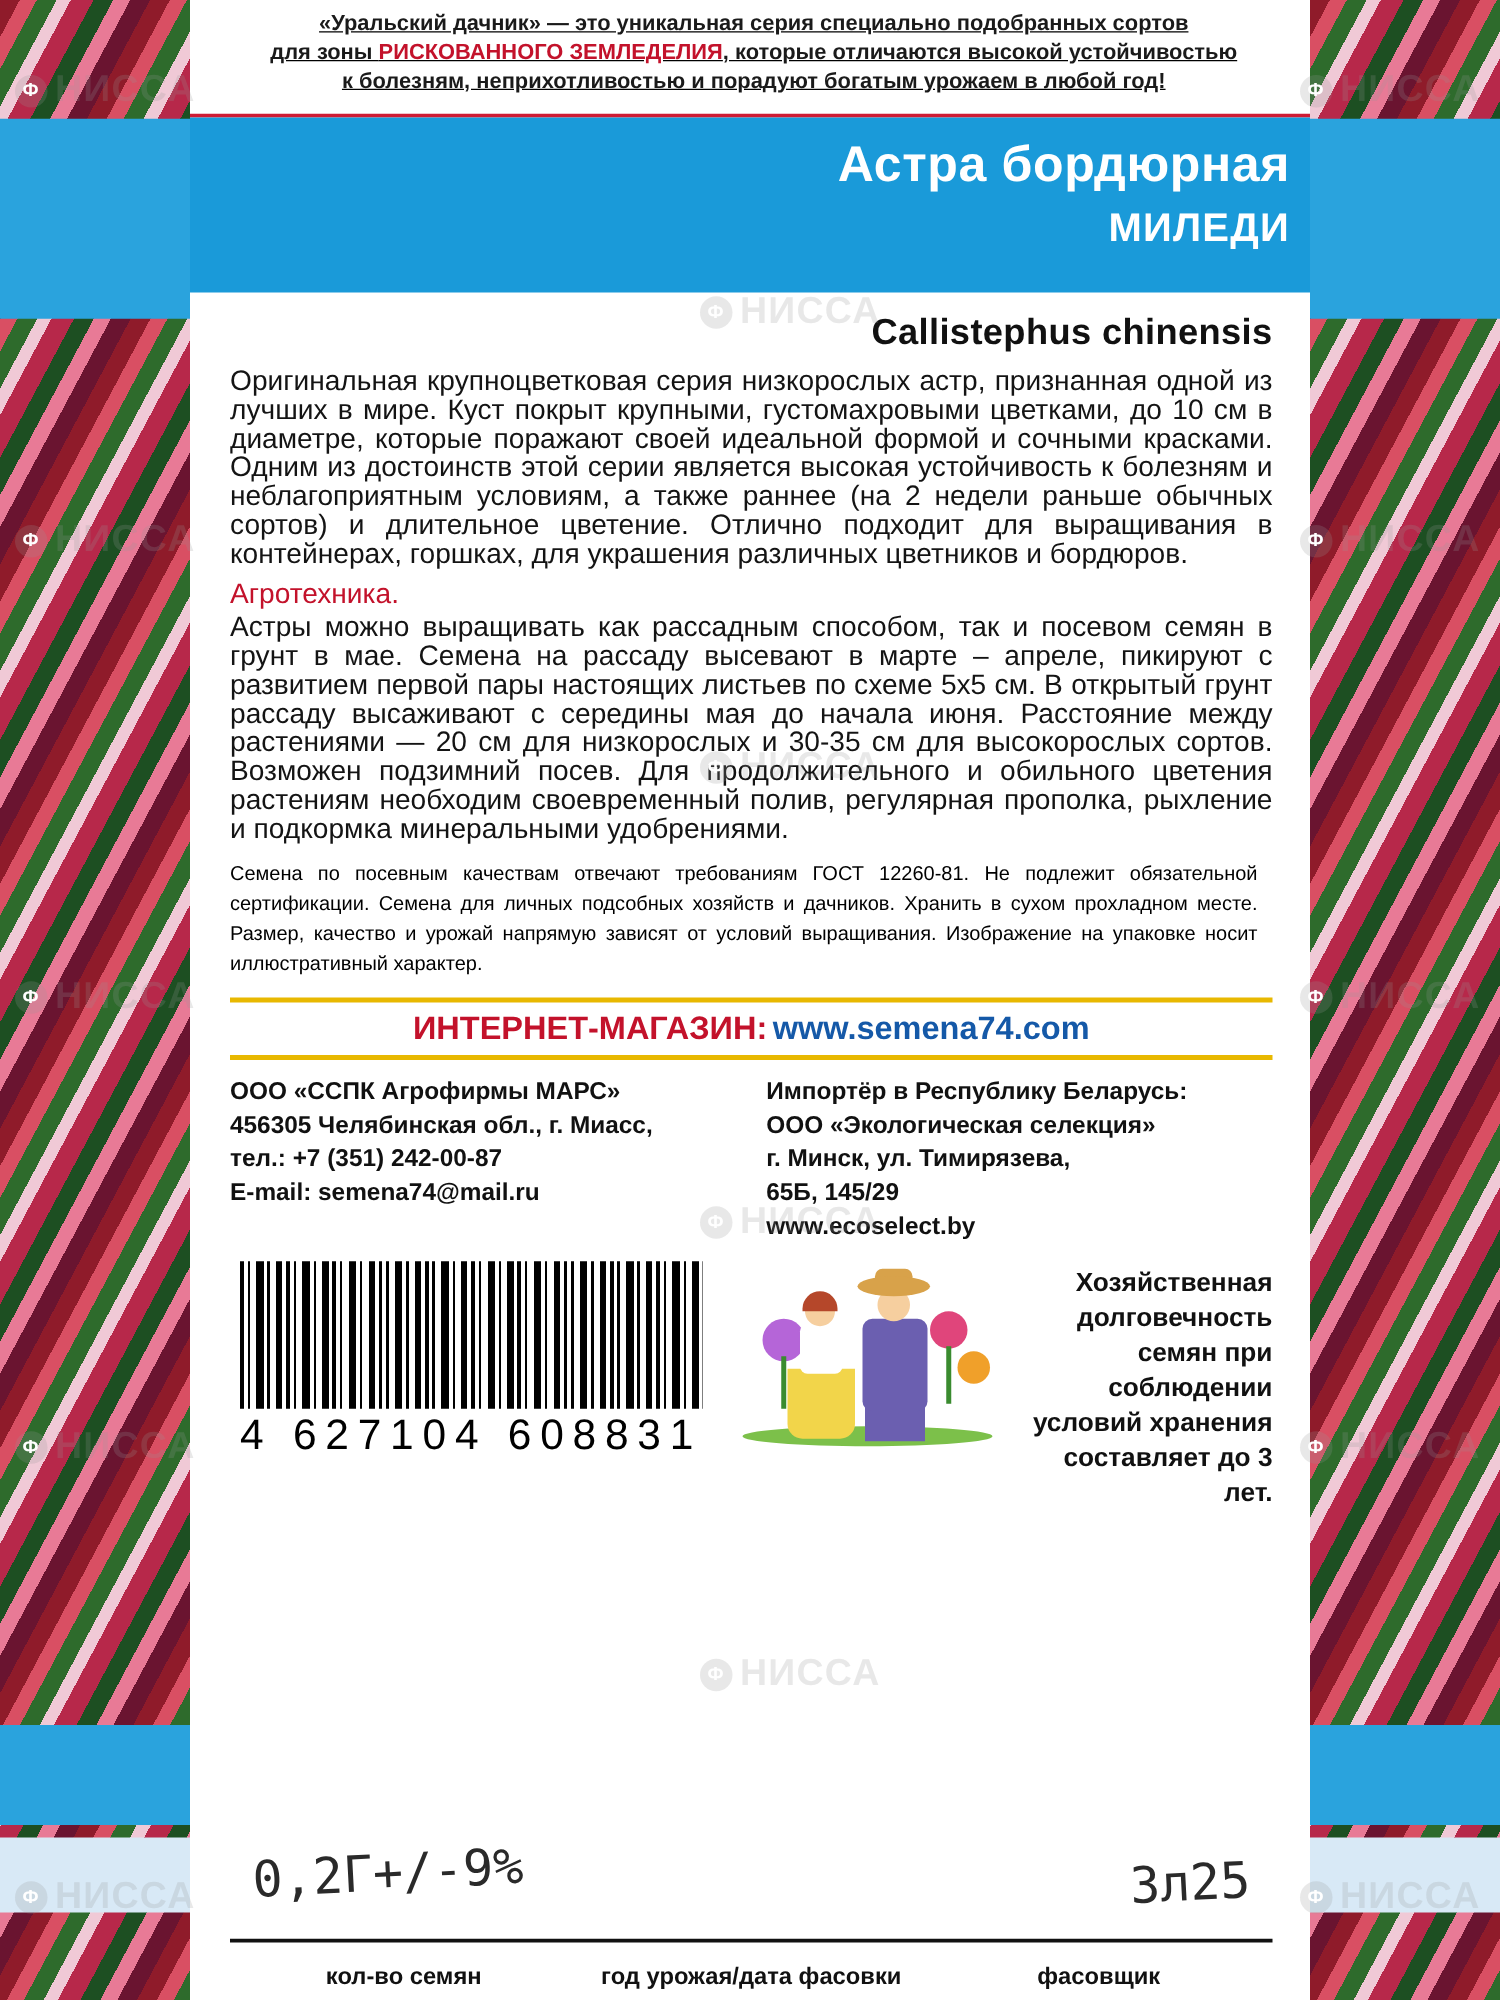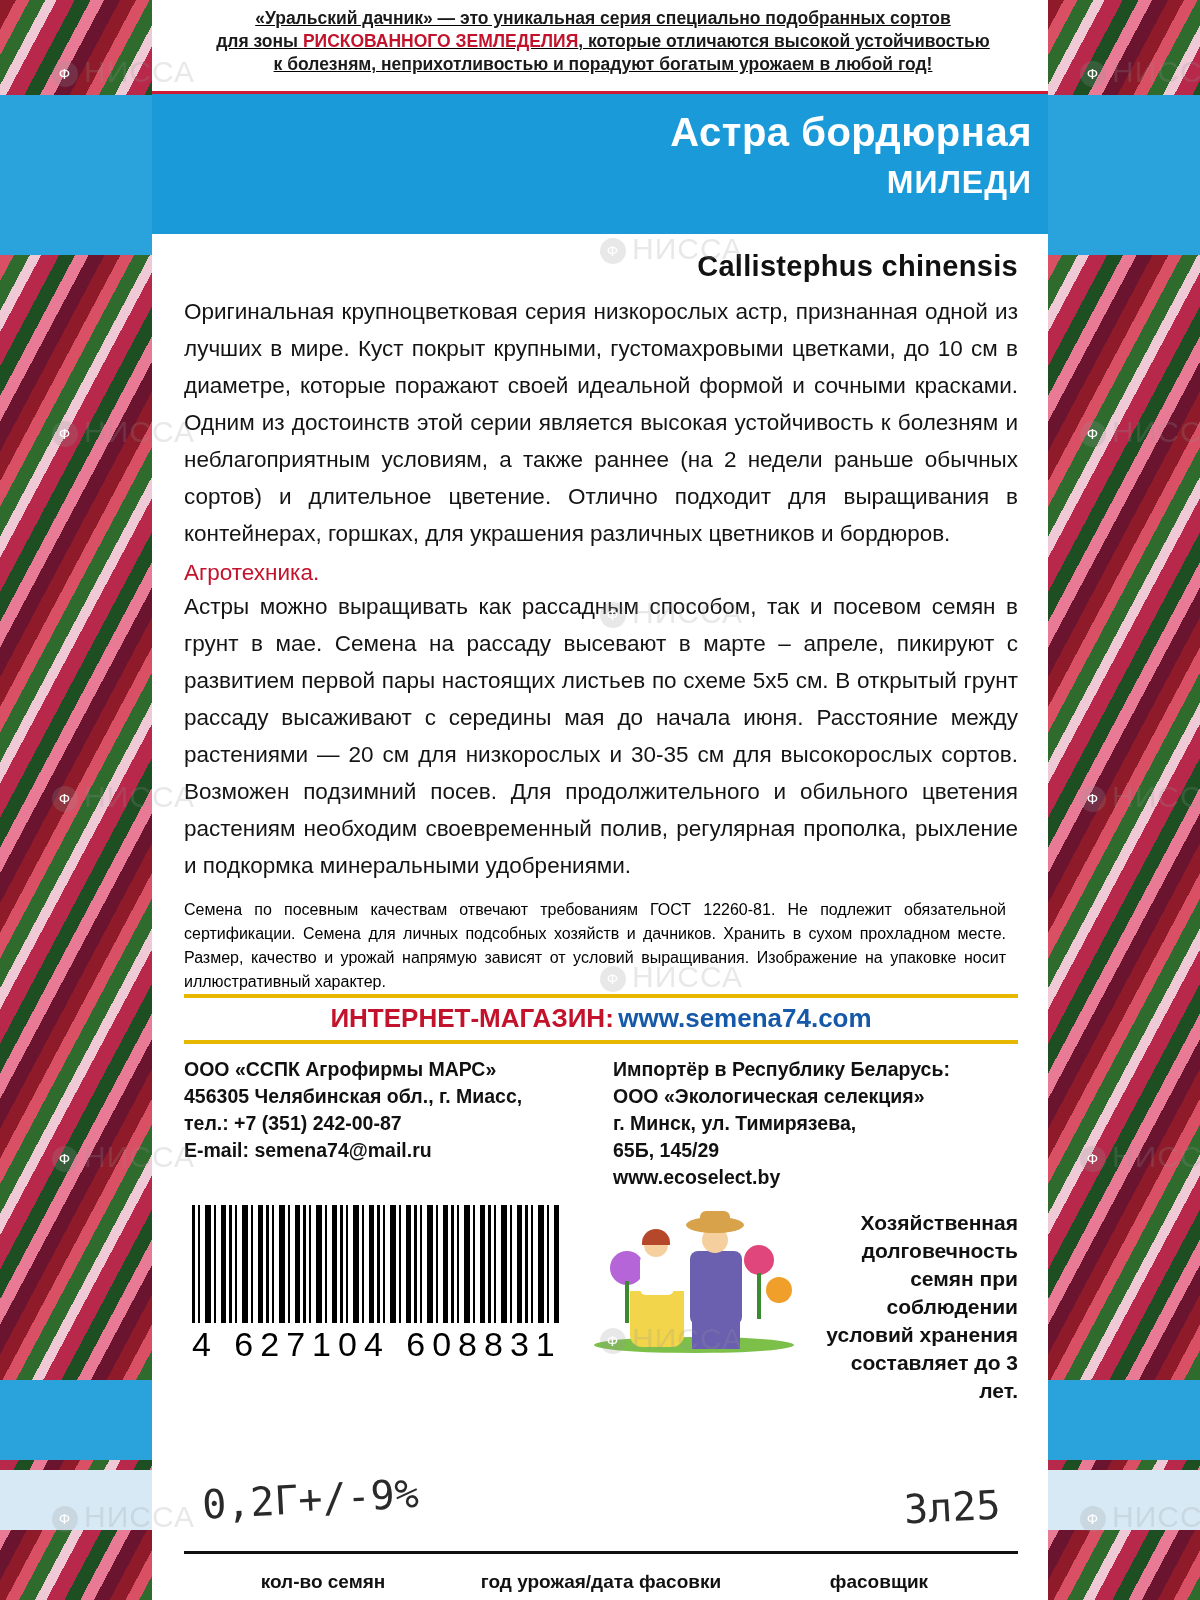--- a/index.html
+++ b/index.html
@@ -14,25 +14,24 @@
   
   .watermark-layer{
     position:absolute;inset:0;
     pointer-events:none;
     z-index:40;
   }
   .wm{
     position:absolute;
     color:rgba(150,150,150,0.22);
     font-size:30px;
-    font-weight:normal;
+    font-weight:bold;
     letter-spacing:1px;
     white-space:nowrap;
     font-family:"Liberation Sans", sans-serif;
-    margin-left:40px;
   }
   .wm .wm-badge{
     display:inline-block;
     width:26px;height:26px;
     border-radius:50%;
     background:rgba(150,150,150,0.22);
     color:#fff;
     font-size:15px;
     line-height:26px;
     text-align:center;
@@ -125,41 +124,42 @@
   .latin{
     text-align:right;
     font-size:29px;
     font-weight:bold;
     color:#111;
     margin:16px 0 10px 0;
     letter-spacing:.3px;
   }
   .desc{
     font-size:22.5px;
-    line-height:37px;
+    line-height:23px;
     color:#141414;
     text-align:justify;
     margin:0;
   }
   .agro-head{
     color:#c3122b;
     font-size:22.5px;
     line-height:31px;
     margin:5px 0 0 0;
   }
   .legal{
     font-size:16px;
     line-height:24px;
     color:#000000;
     text-align:justify;
     margin:14px 12px 0 0;
   }
 
   
   .shop{
+    margin-top:14px;
     border-top:4px solid #e8b800;
     border-bottom:4px solid #e8b800;
     padding:5px 0 6px 0;
     text-align:center;
   }
   .shop .s-red{color:#c3122b;font-weight:bold;font-size:26px;}
   .shop .s-blue{color:#1559a8;font-weight:bold;font-size:26px;}
 
   
   .contacts{

